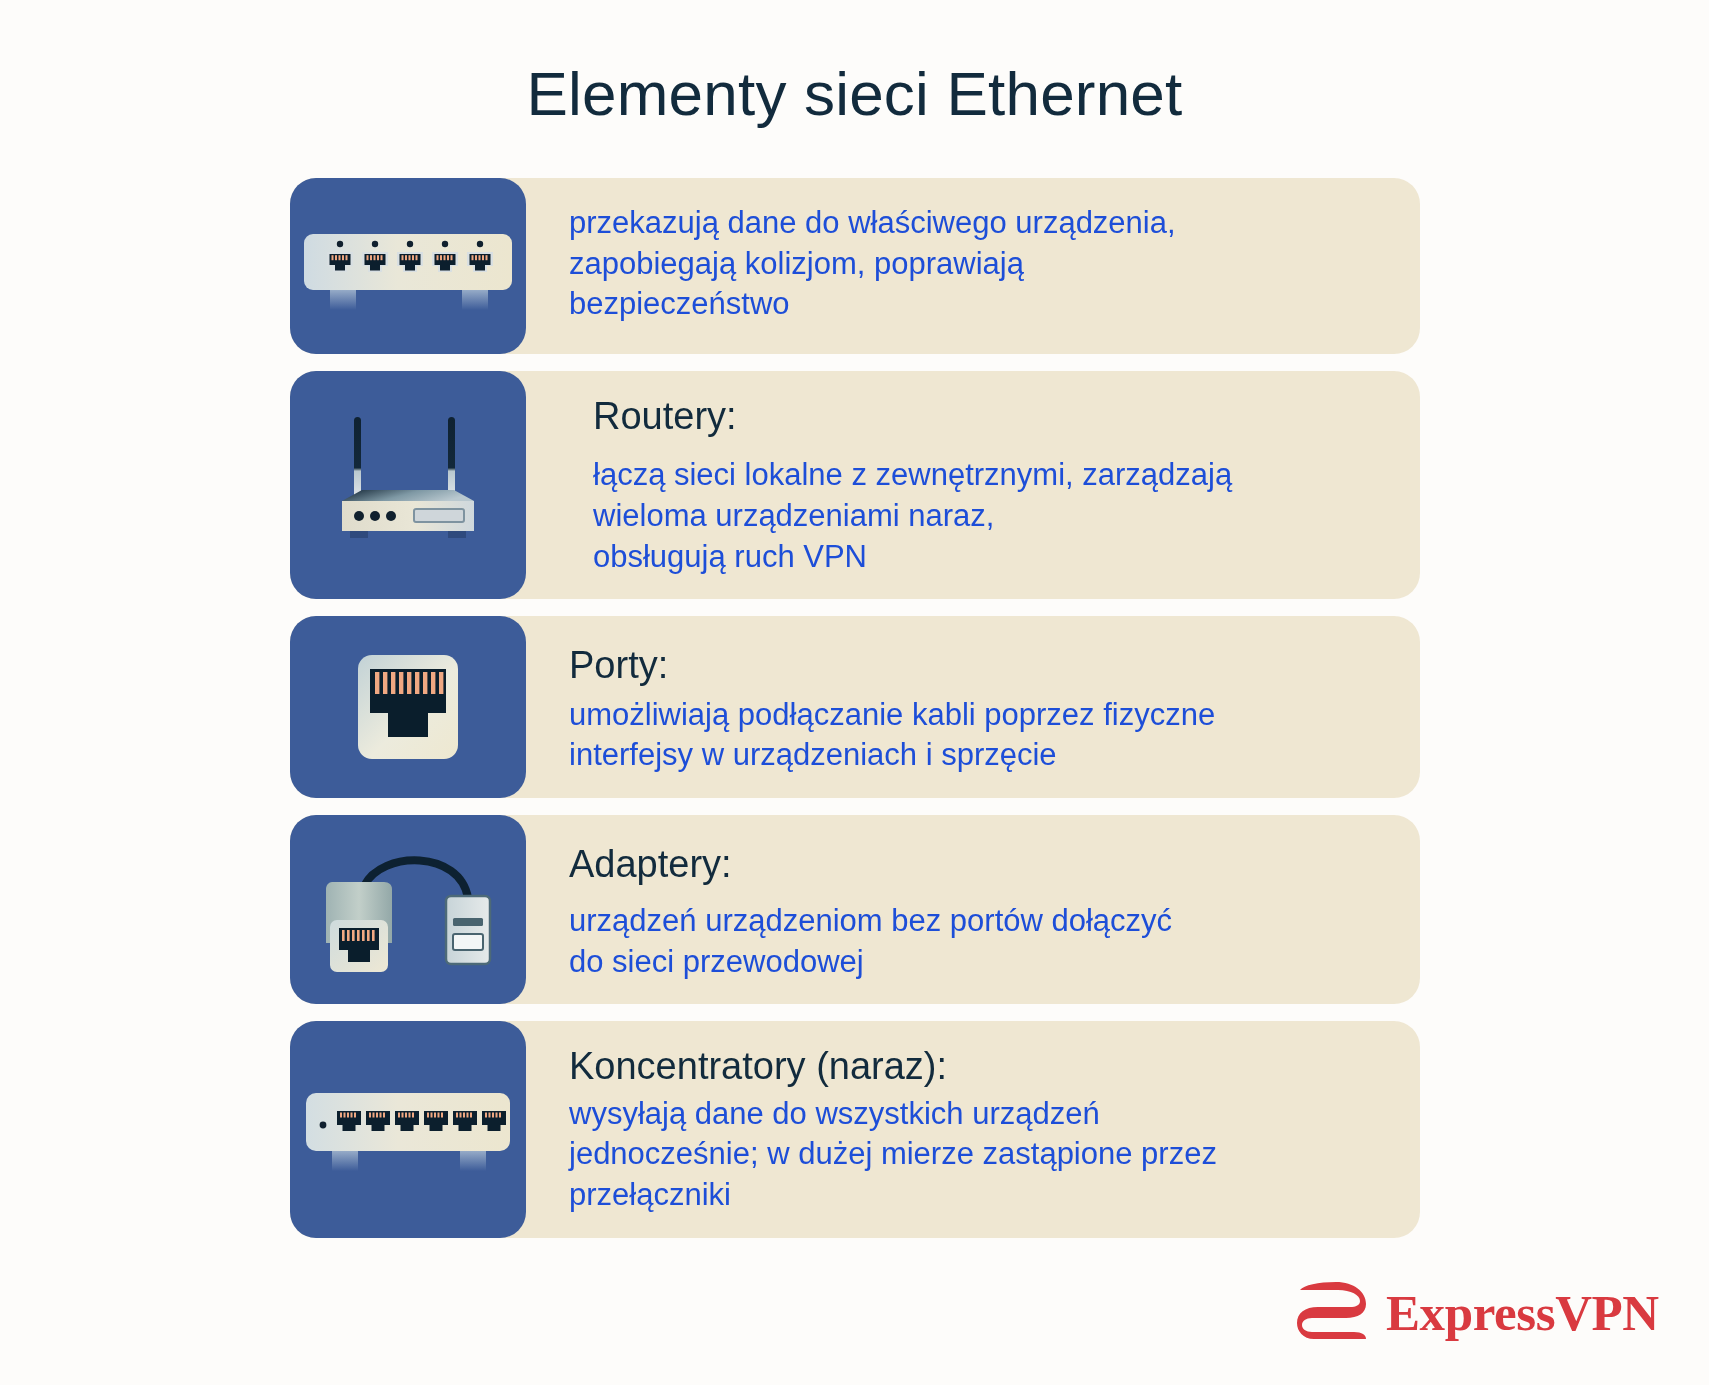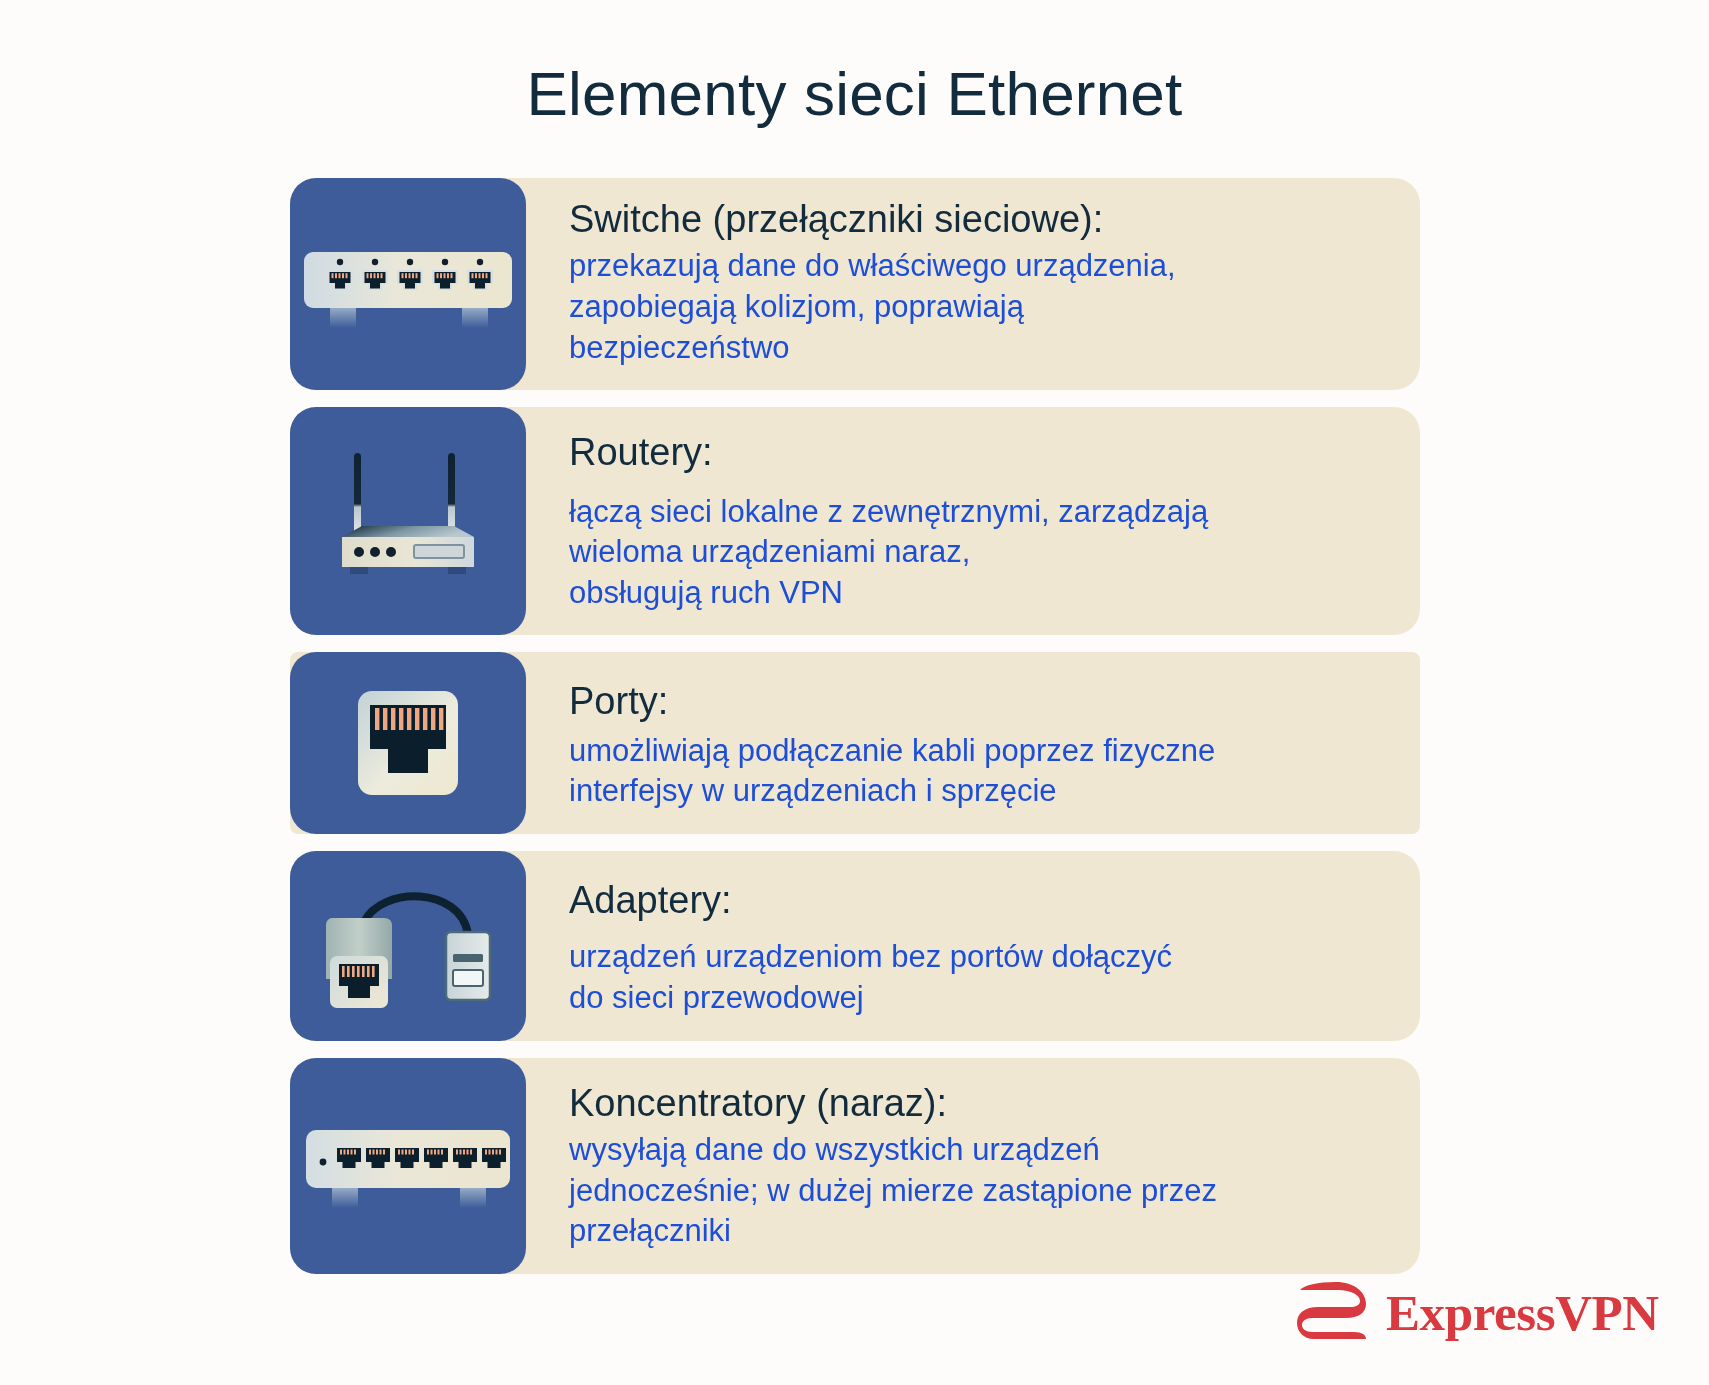--- a/index.html
+++ b/index.html
@@ -86,22 +86,22 @@
     font-size: 31px;
     font-weight: 400;
     color: #1d4ed8;
     line-height: 1.31;
     white-space: pre-line;
   }
 
   
   .card.c1 { min-height: 176px; }
   .card.c1 .card-text { padding-top: 18px; }
-  .card.c2 { min-height: 176px; }
-  .card.c3 { min-height: 176px; border-radius: 8px; }
+  .card.c2 { min-height: 176px; gap: 24px; }
+  .card.c3 { min-height: 176px; }
   .card.c3 .card-text { padding-top: 26px; }
   .card.c4 { min-height: 176px; }
   .card.c4 .card-text { padding-top: 26px; border-radius: 32px; }
   .card.c5 { min-height: 176px; }
 
   .card.c2 .card-title { margin-bottom: 16px; }
   .card.c3 .card-title { margin-bottom: 6px; }
   .card.c4 .card-title { margin-bottom: 14px; }
 
   
@@ -209,21 +209,20 @@
                 <rect x="9" y="3.2" width="2" height="5"></rect>
                 <rect x="12.5" y="3.2" width="2" height="5"></rect>
                 <rect x="16" y="3.2" width="2" height="5"></rect>
                 <rect x="19.5" y="3.2" width="2" height="5"></rect>
               </g>
             </g>
           </g>
         </svg>
       </div>
       <div class="card-text">
-        <div class="card-title">Switche (przełączniki sieciowe):</div>
         <div class="card-body">przekazują dane do właściwego urządzenia,
 zapobiegają kolizjom, poprawiają
 bezpieczeństwo</div>
       </div>
     </div>
 
     <div class="card c2">
       <div class="card-icon">
         <svg width="236" height="176" viewBox="0 0 236 176">
           <defs>

